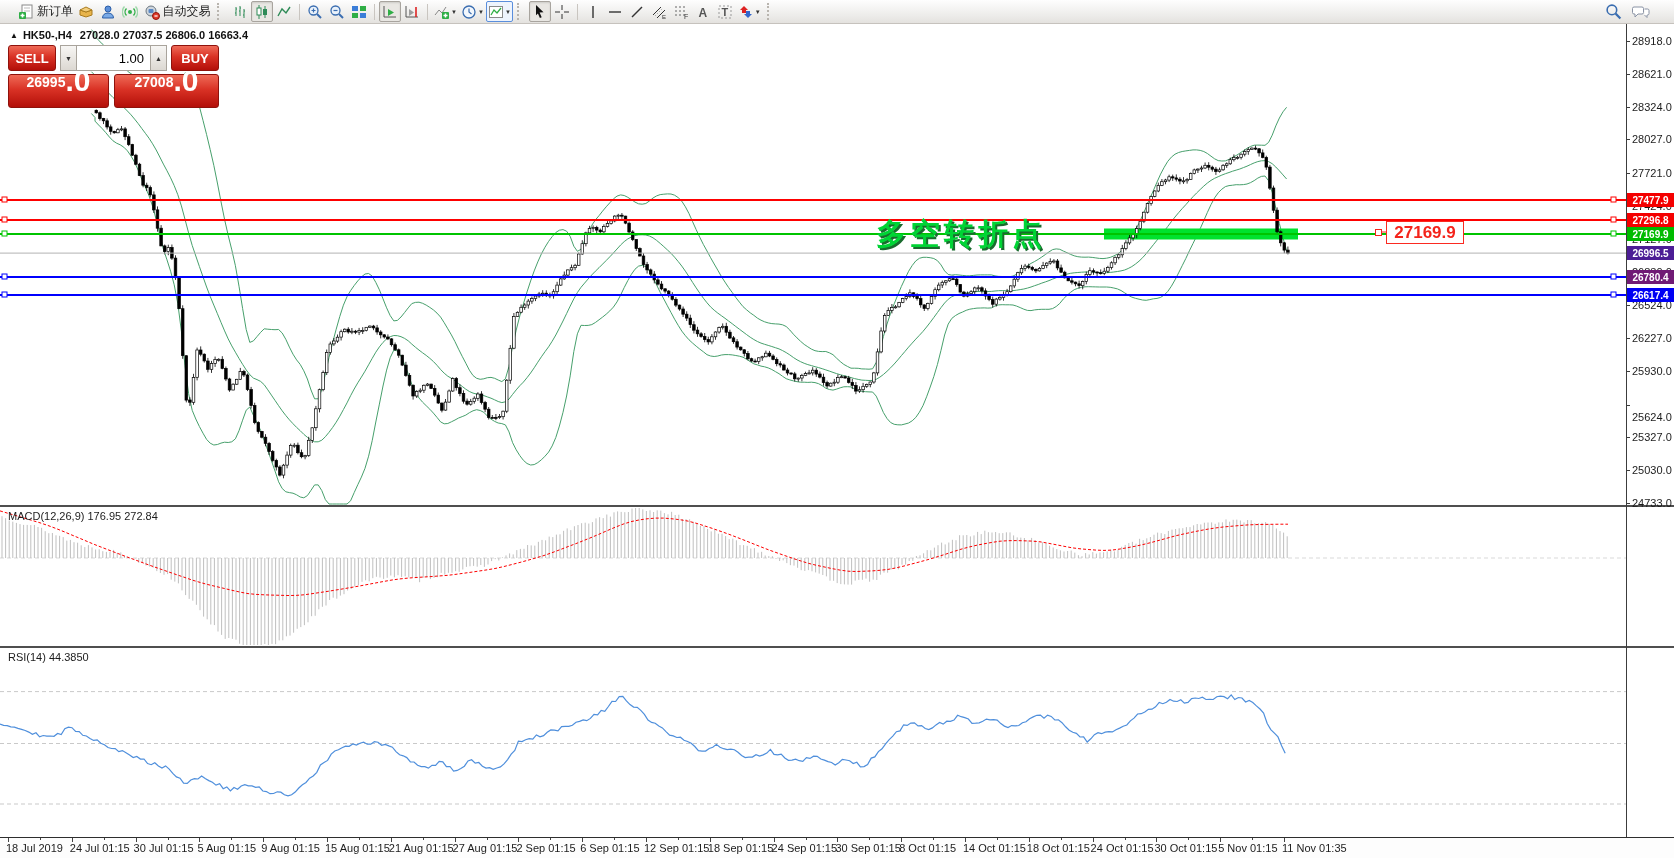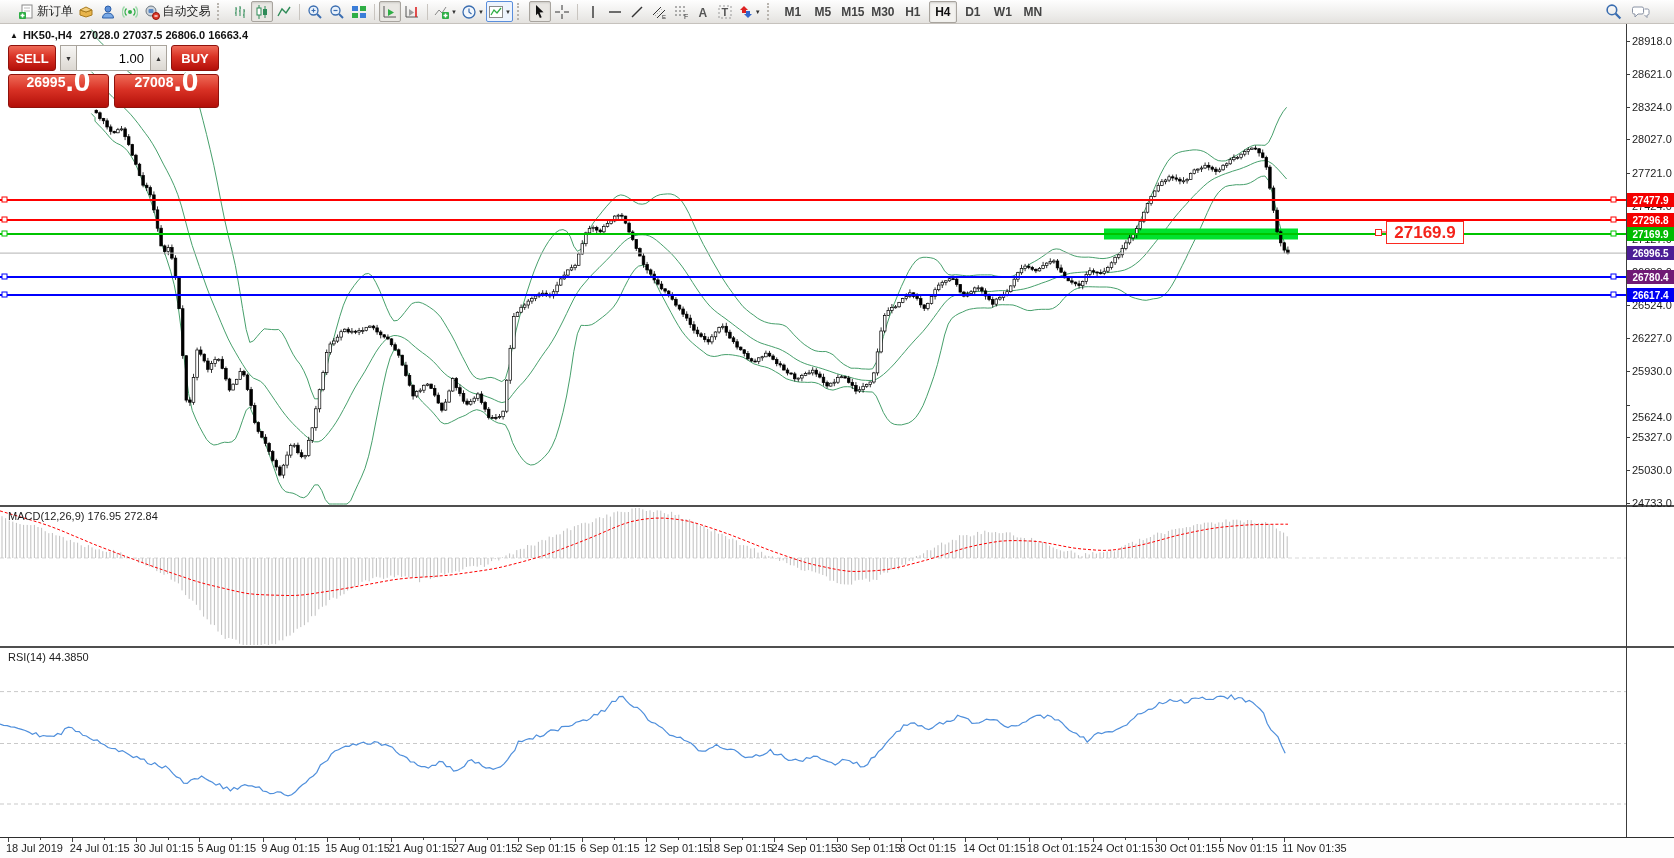--- a/index.html
+++ b/index.html
@@ -253,31 +253,20 @@
     <div class="tbtn">
       <svg class="icon" width="16" height="16" viewBox="0 0 16 16">
           <polygon points="5,2 9,6 7,6 7,9 3,9 3,6 1,6" fill="#d22" transform="translate(1,0)"></polygon>
           <polygon points="10,14 6,10 8,10 8,7 12,7 12,10 14,10" fill="#36c"></polygon>
         </svg>
       <span class="caret">▼</span>
     </div>
 
     <div class="grip"></div>
 
-    <div id="tfGroup" style="display:flex;align-items:center;gap:2px;">
-        <div class="tf">M1</div>
-        <div class="tf">M5</div>
-        <div class="tf">M15</div>
-        <div class="tf">M30</div>
-        <div class="tf">H1</div>
-        <div class="tf sel">H4</div>
-        <div class="tf">D1</div>
-        <div class="tf">W1</div>
-        <div class="tf">MN</div>
-      </div>
 
     <div class="toolbar-right">
       <div class="tbtn">
         <svg class="icon" width="17" height="17" viewBox="0 0 16 16">
             <circle cx="6.5" cy="6.5" r="4.5" fill="none" stroke="#3a6db0" stroke-width="1.5"></circle>
             <line x1="10" y1="10" x2="14.5" y2="14.5" stroke="#3a6db0" stroke-width="2"></line>
           </svg>
       </div>
       <div class="tbtn" style="margin-left:6px">
         <svg class="icon" width="18" height="16" viewBox="0 0 18 16">
@@ -998,20 +987,21 @@
       <div class="tp-price redgrad" id="sellPriceBox">
         <span class="int">26995</span>
           <span class="frac">.0</span>
       </div>
       <div class="tp-price redgrad" id="buyPriceBox">
         <span class="int">27008</span>
           <span class="frac">.0</span>
       </div>
     </div>
 
+    <div class="annotation">多空转折点</div>
     <div class="callout">27169.9</div>
     <div class="callout-sq"></div>
   </div>
 
   <div class="sep" id="sep1"></div>
 
   <div class="pane" id="paneMacd">
     <svg id="svgMacd" width="1626" height="139" viewBox="0 507 1626 139" preserveAspectRatio="none">
         <line x1="0" x2="1626" y1="558" y2="558" stroke="#d9d9d9" stroke-dasharray="4 3"></line>
         <path d="M2.0 558L2.0 516.2M5.6 558L5.6 518.2M9.2 558L9.2 520.5M12.8 558L12.8 521.7M16.4 558L16.4 522.9M20.0 558L20.0 524.1M23.6 558L23.6 524.9M27.2 558L27.2 524.9M30.8 558L30.8 525.1M34.4 558L34.4 524.9M38.0 558L38.0 527.0M41.6 558L41.6 527.8M45.2 558L45.2 531.2M48.8 558L48.8 533.2M52.4 558L52.4 533.0M56.0 558L56.0 535.3M59.6 558L59.6 535.8M63.2 558L63.2 537.1M66.8 558L66.8 540.6M70.4 558L70.4 539.9M74.0 558L74.0 542.2M77.6 558L77.6 542.7M81.2 558L81.2 545.3M84.8 558L84.8 547.1M88.4 558L88.4 545.1M92.0 558L92.0 547.4M95.6 558L95.6 549.5M99.2 558L99.2 549.3M102.8 558L102.8 551.2M106.4 558L106.4 551.9M110.0 558L110.0 551.8M113.6 558L113.6 549.9M117.2 558L117.2 553.0M120.8 558L120.8 552.4M124.4 558L124.4 556.0M128.0 558L128.0 556.9M131.6 558L131.6 558.7M135.2 558L135.2 558.5M138.8 558L138.8 562.8M142.4 558L142.4 562.2M146.0 558L146.0 565.5M149.6 558L149.6 566.6M153.2 558L153.2 567.7M156.8 558L156.8 571.1M160.4 558L160.4 573.0M164.0 558L164.0 574.8M167.6 558L167.6 574.1M171.2 558L171.2 579.7M174.8 558L174.8 581.6M178.4 558L178.4 583.4M182.0 558L182.0 590.4M185.6 558L185.6 595.1M189.2 558L189.2 598.9M192.8 558L192.8 600.7M196.4 558L196.4 604.8M200.0 558L200.0 610.2M203.6 558L203.6 616.6M207.2 558L207.2 619.3M210.8 558L210.8 624.5M214.4 558L214.4 625.1M218.0 558L218.0 631.5M221.6 558L221.6 634.9M225.2 558L225.2 638.9M228.8 558L228.8 638.0M232.4 558L232.4 638.9M236.0 558L236.0 639.7M239.6 558L239.6 643.7M243.2 558L243.2 645.0M246.8 558L246.8 645.0M250.4 558L250.4 645.0M254.0 558L254.0 645.0M257.6 558L257.6 645.0M261.2 558L261.2 645.0M264.8 558L264.8 644.0M268.4 558L268.4 645.0M272.0 558L272.0 643.9M275.6 558L275.6 644.2M279.2 558L279.2 640.4M282.8 558L282.8 640.3M286.4 558L286.4 636.3M290.0 558L290.0 635.6M293.6 558L293.6 632.7M297.2 558L297.2 628.8M300.8 558L300.8 627.1M304.4 558L304.4 625.2M308.0 558L308.0 622.3M311.6 558L311.6 616.2M315.2 558L315.2 615.8M318.8 558L318.8 609.3M322.4 558L322.4 606.8M326.0 558L326.0 605.5M329.6 558L329.6 600.0M333.2 558L333.2 597.7M336.8 558L336.8 598.7M340.4 558L340.4 595.6M344.0 558L344.0 594.2M347.6 558L347.6 590.5M351.2 558L351.2 589.0M354.8 558L354.8 586.5M358.4 558L358.4 585.2M362.0 558L362.0 581.8M365.6 558L365.6 580.3M369.2 558L369.2 581.3M372.8 558L372.8 578.2M376.4 558L376.4 576.8M380.0 558L380.0 577.5M383.6 558L383.6 578.9M387.2 558L387.2 577.8M390.8 558L390.8 575.5M394.4 558L394.4 577.3M398.0 558L398.0 575.2M401.6 558L401.6 576.9M405.2 558L405.2 576.3M408.8 558L408.8 577.4M412.4 558L412.4 577.5M416.0 558L416.0 578.1M419.6 558L419.6 582.2M423.2 558L423.2 577.8M426.8 558L426.8 577.3M430.4 558L430.4 579.1M434.0 558L434.0 577.9M437.6 558L437.6 577.2M441.2 558L441.2 572.9M444.8 558L444.8 574.6M448.4 558L448.4 572.8M452.0 558L452.0 572.8M455.6 558L455.6 571.2M459.2 558L459.2 571.8M462.8 558L462.8 569.5M466.4 558L466.4 566.9M470.0 558L470.0 566.3M473.6 558L473.6 565.9M477.2 558L477.2 566.7M480.8 558L480.8 565.0M484.4 558L484.4 566.9M488.0 558L488.0 564.5M491.6 558L491.6 561.1M495.2 558L495.2 559.2M498.8 558L498.8 560.5M502.4 558L502.4 557.3M506.0 558L506.0 555.4M509.6 558L509.6 553.4M513.2 558L513.2 554.4M516.8 558L516.8 550.1M520.4 558L520.4 548.9M524.0 558L524.0 548.8M527.6 558L527.6 545.0M531.2 558L531.2 545.4M534.8 558L534.8 545.6M538.4 558L538.4 541.8M542.0 558L542.0 539.9M545.6 558L545.6 540.3M549.2 558L549.2 536.6M552.8 558L552.8 537.1M556.4 558L556.4 534.6M560.0 558L560.0 534.3M563.6 558L563.6 530.8M567.2 558L567.2 528.4M570.8 558L570.8 530.1M574.4 558L574.4 526.2M578.0 558L578.0 525.0M581.6 558L581.6 523.2M585.2 558L585.2 522.7M588.8 558L588.8 523.5M592.4 558L592.4 522.1M596.0 558L596.0 518.4M599.6 558L599.6 517.2M603.2 558L603.2 518.1M606.8 558L606.8 514.5M610.4 558L610.4 516.6M614.0 558L614.0 512.3M617.6 558L617.6 511.4M621.2 558L621.2 511.9M624.8 558L624.8 512.2M628.4 558L628.4 512.0M632.0 558L632.0 508.5M635.6 558L635.6 508.0M639.2 558L639.2 508.0M642.8 558L642.8 509.3M646.4 558L646.4 511.0M650.0 558L650.0 510.3M653.6 558L653.6 512.0M657.2 558L657.2 510.3M660.8 558L660.8 510.6M664.4 558L664.4 513.1M668.0 558L668.0 514.4M671.6 558L671.6 511.8M675.2 558L675.2 515.0M678.8 558L678.8 514.7M682.4 558L682.4 519.0M686.0 558L686.0 519.1M689.6 558L689.6 519.3M693.2 558L693.2 521.7M696.8 558L696.8 523.9M700.4 558L700.4 526.0M704.0 558L704.0 526.1M707.6 558L707.6 528.9M711.2 558L711.2 531.4M714.8 558L714.8 529.8M718.4 558L718.4 533.7M722.0 558L722.0 533.7M725.6 558L725.6 536.1M729.2 558L729.2 539.2M732.8 558L732.8 538.6M736.4 558L736.4 540.3M740.0 558L740.0 545.1M743.6 558L743.6 545.1M747.2 558L747.2 545.8M750.8 558L750.8 548.5M754.4 558L754.4 548.1M758.0 558L758.0 552.6M761.6 558L761.6 551.8M765.2 558L765.2 555.5M768.8 558L768.8 556.1M772.4 558L772.4 556.2M776.0 558L776.0 558.9M779.6 558L779.6 561.0M783.2 558L783.2 560.4M786.8 558L786.8 563.1M790.4 558L790.4 565.2M794.0 558L794.0 565.6M797.6 558L797.6 567.8M801.2 558L801.2 570.2M804.8 558L804.8 570.9M808.4 558L808.4 570.1M812.0 558L812.0 571.3M815.6 558L815.6 572.4M819.2 558L819.2 573.6M822.8 558L822.8 575.0M826.4 558L826.4 576.4M830.0 558L830.0 580.7M833.6 558L833.6 580.8M837.2 558L837.2 583.1M840.8 558L840.8 584.1M844.4 558L844.4 584.4M848.0 558L848.0 584.6M851.6 558L851.6 584.6M855.2 558L855.2 580.6M858.8 558L858.8 579.9M862.4 558L862.4 579.8M866.0 558L866.0 578.6M869.6 558L869.6 581.7M873.2 558L873.2 579.7M876.8 558L876.8 580.0M880.4 558L880.4 574.7M884.0 558L884.0 572.6M887.6 558L887.6 572.7M891.2 558L891.2 569.5M894.8 558L894.8 568.6M898.4 558L898.4 569.4M902.0 558L902.0 564.7M905.6 558L905.6 564.6M909.2 558L909.2 561.0M912.8 558L912.8 560.9M916.4 558L916.4 556.0M920.0 558L920.0 555.3M923.6 558L923.6 553.3M927.2 558L927.2 550.1M930.8 558L930.8 550.3M934.4 558L934.4 547.6M938.0 558L938.0 545.2M941.6 558L941.6 542.6M945.2 558L945.2 544.4M948.8 558L948.8 542.5M952.4 558L952.4 539.8M956.0 558L956.0 540.2M959.6 558L959.6 535.2M963.2 558L963.2 535.3M966.8 558L966.8 535.0M970.4 558L970.4 536.4M974.0 558L974.0 535.4M977.6 558L977.6 531.9M981.2 558L981.2 534.1M984.8 558L984.8 530.7M988.4 558L988.4 532.2M992.0 558L992.0 532.5M995.6 558L995.6 532.0M999.2 558L999.2 533.2M1002.8 558L1002.8 533.1M1006.4 558L1006.4 532.3M1010.0 558L1010.0 532.4M1013.6 558L1013.6 535.4M1017.2 558L1017.2 537.4M1020.8 558L1020.8 537.6M1024.4 558L1024.4 538.0M1028.0 558L1028.0 540.3M1031.6 558L1031.6 537.9M1035.2 558L1035.2 540.1M1038.8 558L1038.8 542.4M1042.4 558L1042.4 542.3M1046.0 558L1046.0 543.3M1049.6 558L1049.6 545.7M1053.2 558L1053.2 547.5M1056.8 558L1056.8 549.1M1060.4 558L1060.4 550.3M1064.0 558L1064.0 551.5M1067.6 558L1067.6 551.0M1071.2 558L1071.2 550.5M1074.8 558L1074.8 552.6M1078.4 558L1078.4 555.2M1082.0 558L1082.0 556.2M1085.6 558L1085.6 553.1M1089.2 558L1089.2 554.5M1092.8 558L1092.8 552.1M1096.4 558L1096.4 553.6M1100.0 558L1100.0 552.4M1103.6 558L1103.6 552.2M1107.2 558L1107.2 551.5M1110.8 558L1110.8 549.8M1114.4 558L1114.4 551.4M1118.0 558L1118.0 549.8M1121.6 558L1121.6 546.8M1125.2 558L1125.2 544.9M1128.8 558L1128.8 543.0M1132.4 558L1132.4 541.8M1136.0 558L1136.0 543.7M1139.6 558L1139.6 538.8M1143.2 558L1143.2 540.1M1146.8 558L1146.8 538.3M1150.4 558L1150.4 537.0M1154.0 558L1154.0 534.7M1157.6 558L1157.6 532.6M1161.2 558L1161.2 533.2M1164.8 558L1164.8 534.1M1168.4 558L1168.4 530.9M1172.0 558L1172.0 529.6M1175.6 558L1175.6 529.0M1179.2 558L1179.2 528.3M1182.8 558L1182.8 528.2M1186.4 558L1186.4 527.1M1190.0 558L1190.0 527.1M1193.6 558L1193.6 525.3M1197.2 558L1197.2 524.0M1200.8 558L1200.8 524.4M1204.4 558L1204.4 522.7M1208.0 558L1208.0 522.5M1211.6 558L1211.6 522.4M1215.2 558L1215.2 523.8M1218.8 558L1218.8 522.4M1222.4 558L1222.4 522.3M1226.0 558L1226.0 519.4M1229.6 558L1229.6 521.7M1233.2 558L1233.2 519.8M1236.8 558L1236.8 519.6M1240.4 558L1240.4 520.5M1244.0 558L1244.0 522.4M1247.6 558L1247.6 520.0M1251.2 558L1251.2 520.2M1254.8 558L1254.8 523.2M1258.4 558L1258.4 523.2M1262.0 558L1262.0 522.8M1265.6 558L1265.6 522.1M1269.2 558L1269.2 523.9M1272.8 558L1272.8 524.9M1276.4 558L1276.4 528.5M1280.0 558L1280.0 531.1M1283.6 558L1283.6 532.6M1287.2 558L1287.2 536.3" stroke="#bfbfbf" stroke-width="1" fill="none"></path>

